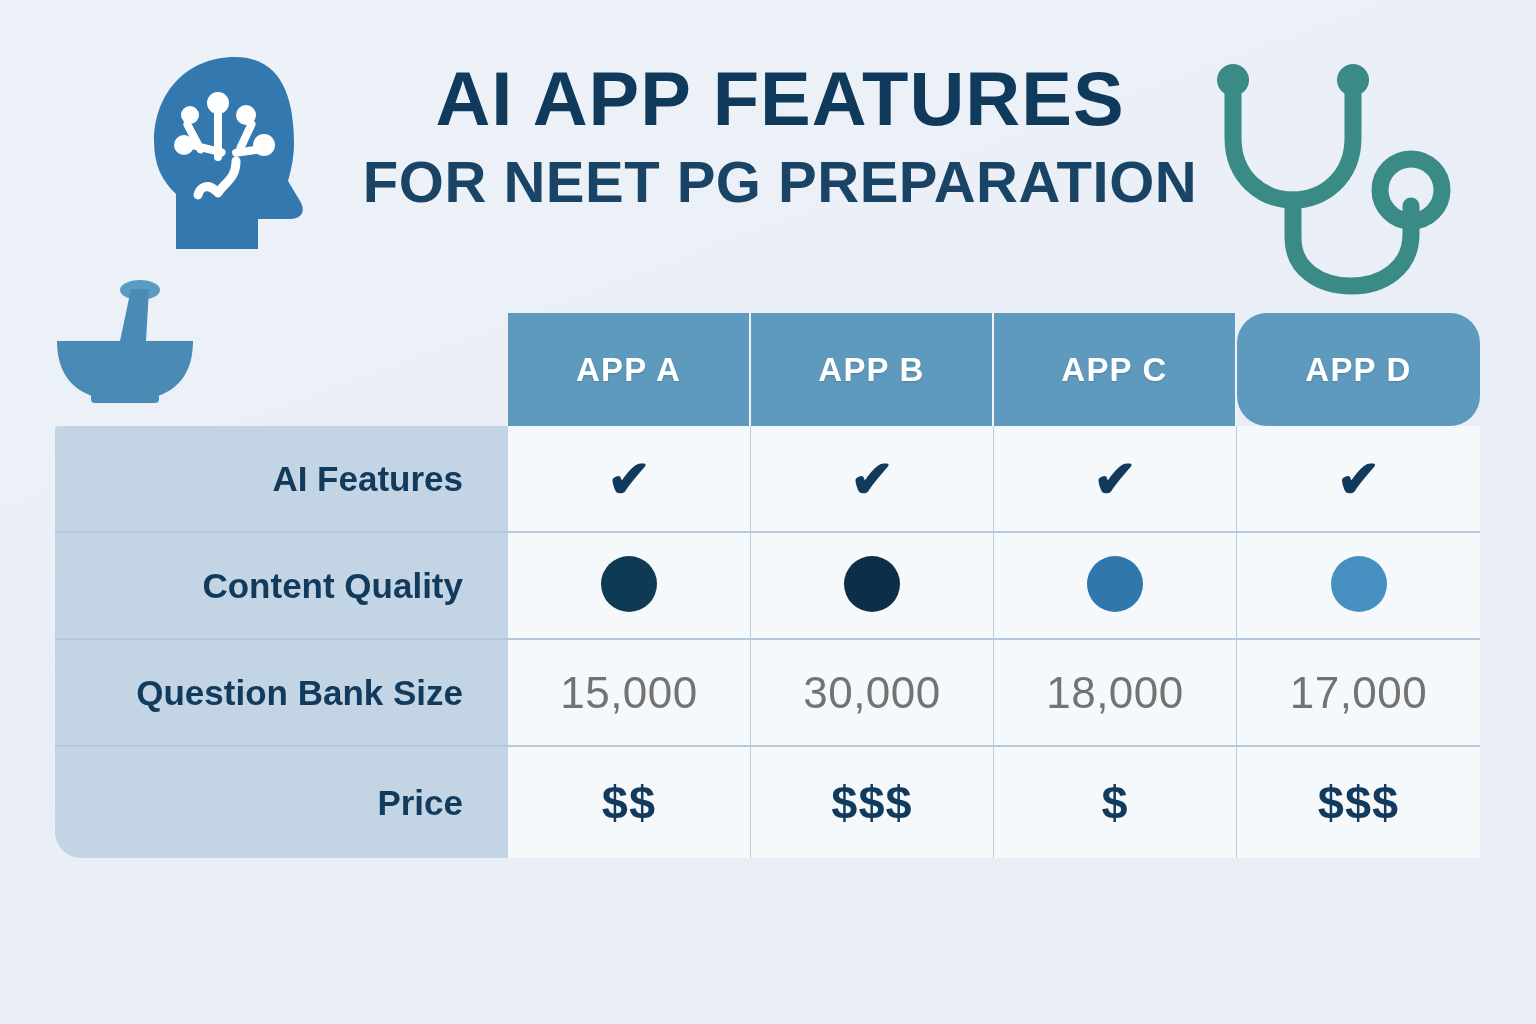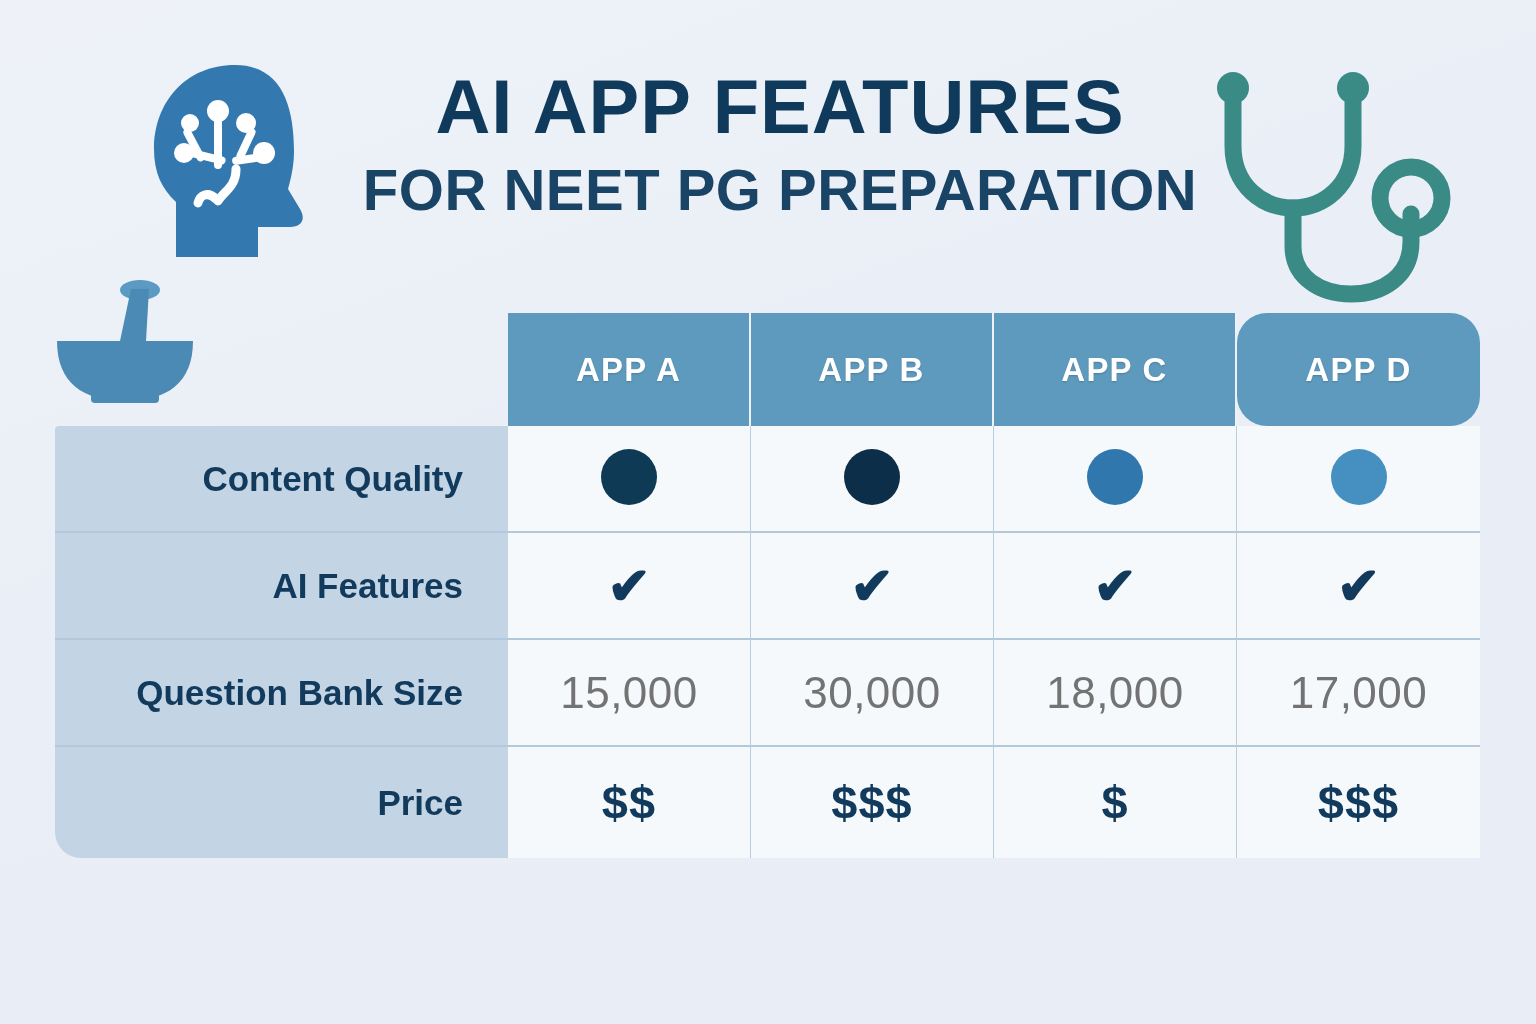--- a/index.html
+++ b/index.html
@@ -10,21 +10,21 @@
     background: linear-gradient(160deg, #eef2f8 0%, #eaeff7 45%, #e9eef6 100%);
   }
   #page {
     position: relative;
     width: 1536px; height: 1024px;
   }
 
   
   .header-zone {
     position: absolute;
-    left: 0; top: 16px;
+    left: 0; top: 8px;
     width: 1485px; height: 280px;
   }
   .brain-icon {
     position: absolute;
     left: 140px; top: 45px;
     width: 190px; height: 200px;
   }
   .steth-icon {
     position: absolute;
     left: 1205px; top: 30px;
@@ -235,48 +235,48 @@
           <th class="blank-head"></th>
           <th class="app-head">APP A</th>
           <th class="app-head">APP B</th>
           <th class="app-head">APP C</th>
           <th class="app-head">APP D</th>
         </tr>
       </thead>
       <tbody>
 
         <tr>
+          <td class="row-label">AI Features</td>
+          <td class="data-cell">
+            <span class="check-mark">✔</span>
+          </td>
+          <td class="data-cell">
+            <span class="check-mark">✔</span>
+          </td>
+          <td class="data-cell">
+            <span class="check-mark">✔</span>
+          </td>
+          <td class="data-cell">
+            <span class="check-mark">✔</span>
+          </td>
+        </tr>
+
+        <tr>
           <td class="row-label">Content Quality</td>
           <td class="data-cell">
             <span class="dot" style="background: rgb(14, 58, 86);"></span>
           </td>
           <td class="data-cell">
             <span class="dot" style="background: rgb(12, 46, 72);"></span>
           </td>
           <td class="data-cell">
             <span class="dot" style="background: rgb(47, 119, 173);"></span>
           </td>
           <td class="data-cell">
             <span class="dot" style="background: rgb(69, 144, 192);"></span>
-          </td>
-        </tr>
-
-        <tr>
-          <td class="row-label">AI Features</td>
-          <td class="data-cell">
-            <span class="check-mark">✔</span>
-          </td>
-          <td class="data-cell">
-            <span class="check-mark">✔</span>
-          </td>
-          <td class="data-cell">
-            <span class="check-mark">✔</span>
-          </td>
-          <td class="data-cell">
-            <span class="check-mark">✔</span>
           </td>
         </tr>
 
         <tr>
           <td class="row-label">Question Bank Size</td>
           <td class="data-cell">
             <span class="num">15,000</span>
           </td>
           <td class="data-cell">
             <span class="num">30,000</span>

